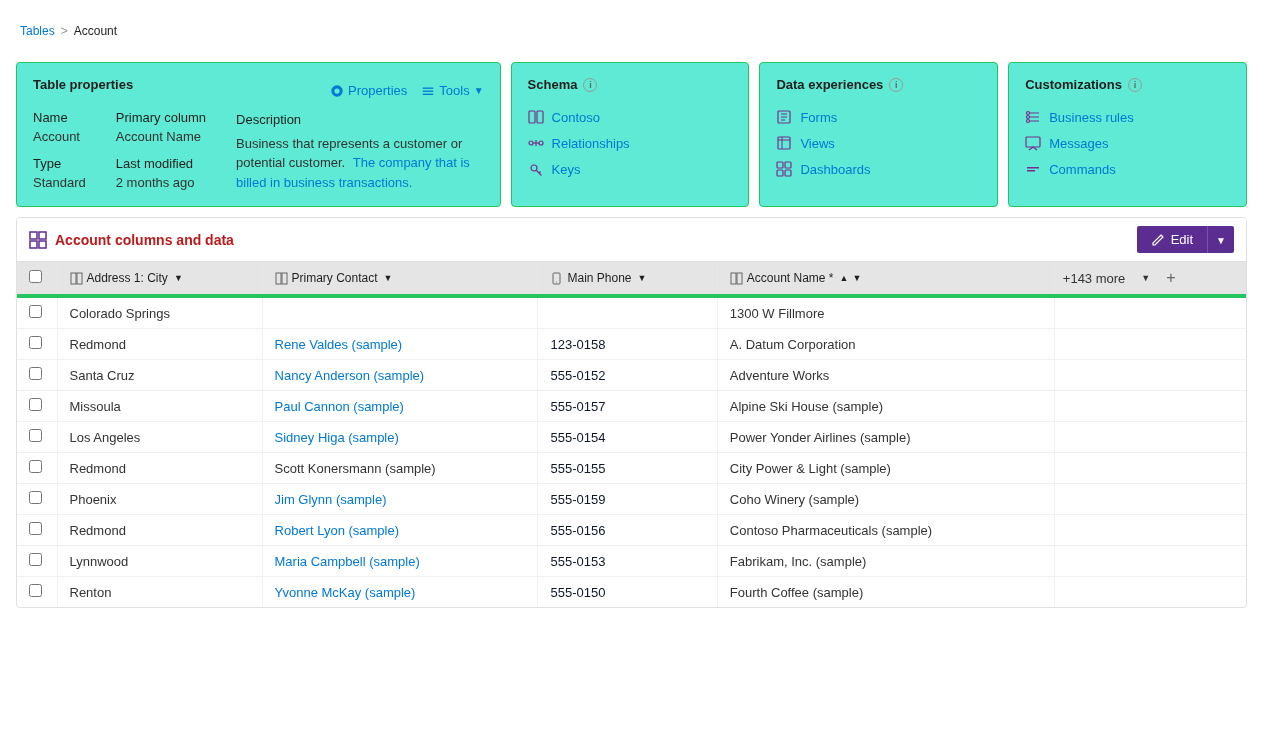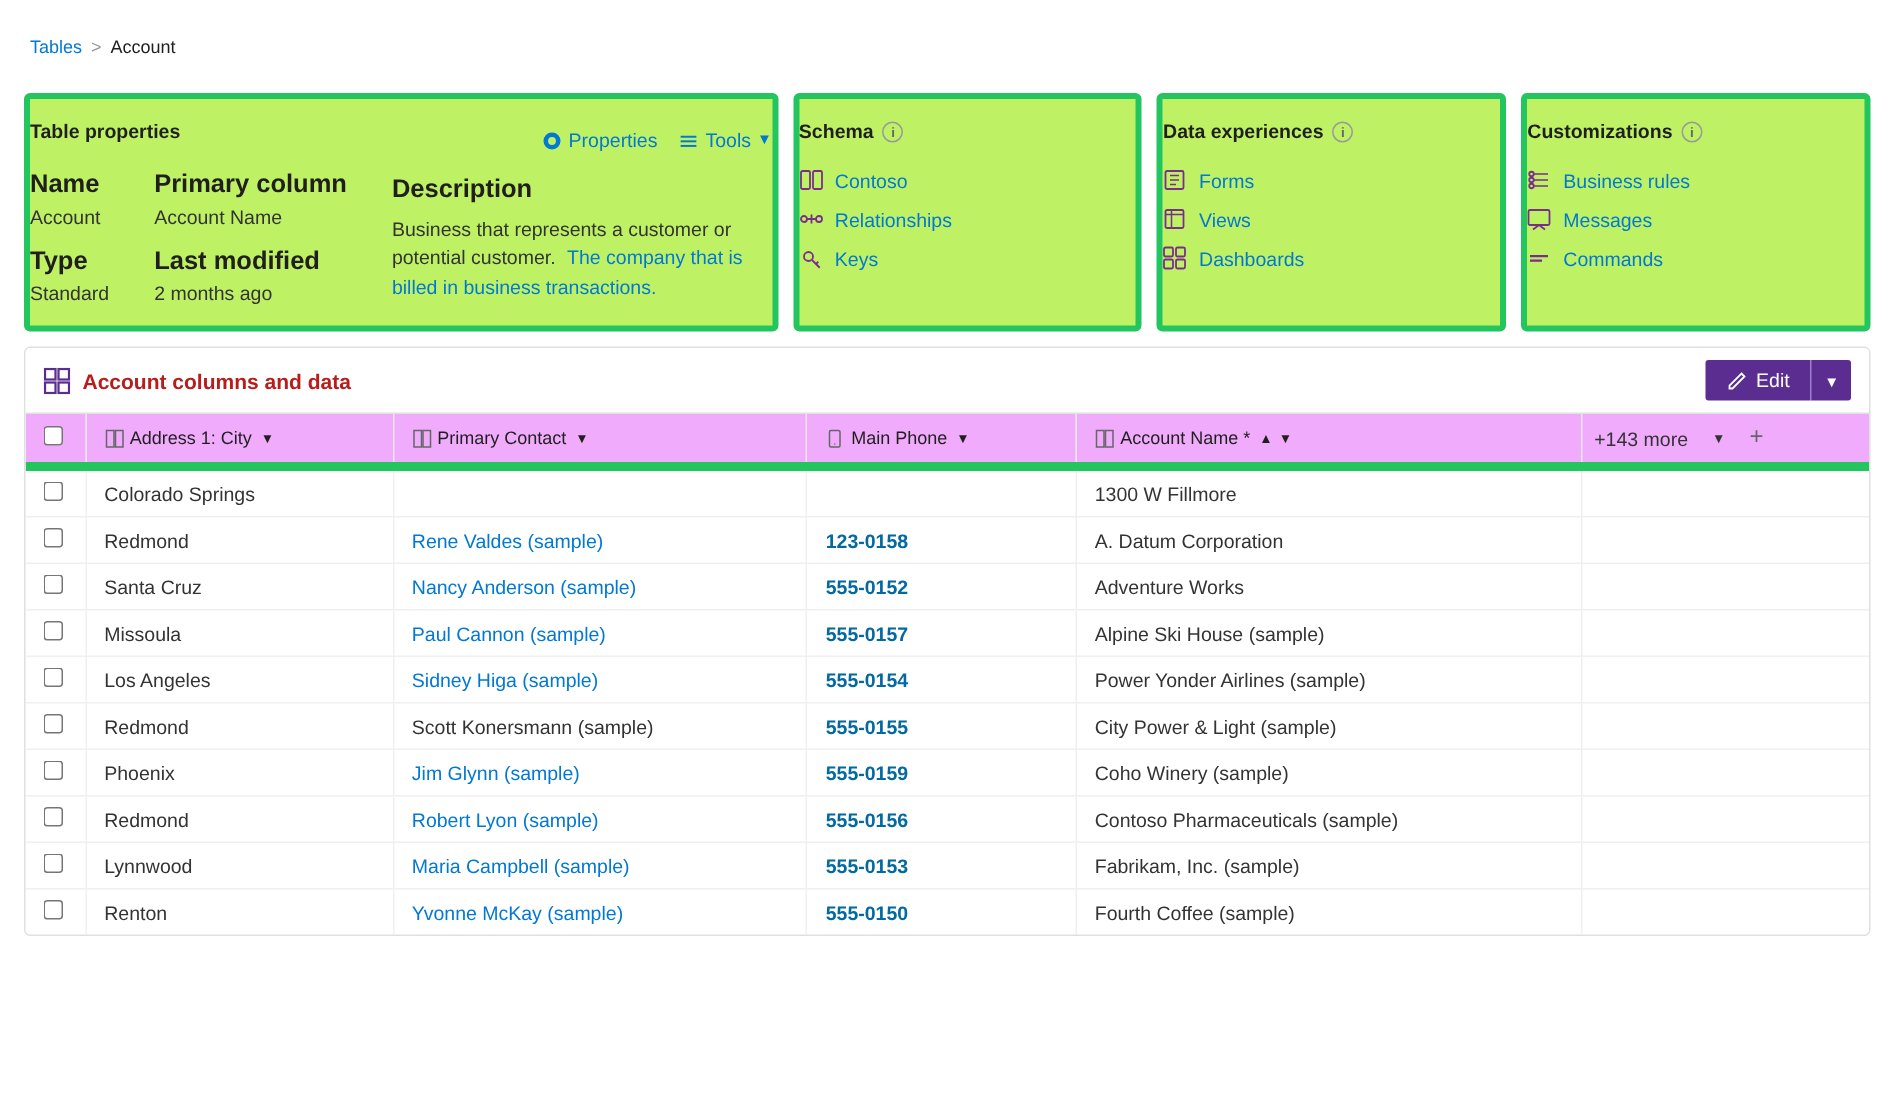--- a/index.html
+++ b/index.html
@@ -9,41 +9,41 @@
       display: flex; align-items: flex-start; padding: 24px 20px; font-size: 12px; color: #666;
     }
     .breadcrumb .sep { margin: 0 6px; color: #999; }
     .breadcrumb .current { color: #201f1e; font-weight: 500; }
 
     .top-panels {
       display: flex; margin: 0 16px 10px 16px; gap: 10px;
     }
 
     .panel {
-      border: 4px solid #22c55e; border-radius: 4px; padding: 14px 0; background: #bef264;
+      border: 1px solid #22c55e; border-radius: 4px; padding: 14px 16px; background: #5eead4;
     }
 
     .panel-table-props {
       flex: 2.2;
     }
 
     .panel-schema, .panel-data-exp, .panel-custom {
       flex: 1;
     }
 
     .panel-header {
       font-size: 13px; font-weight: 600; color: #201f1e; margin-bottom: 12px; display: flex; align-items: center; gap: 6px;
     }
 
     .tools-link {
       color: #0078d4; font-size: 13px; display: flex; align-items: center; gap: 4px; cursor: pointer; text-decoration: none;
     }
 
     .meta-col { display: flex; flex-direction: column; gap: 4px; }
-    .meta-label { font-weight: 700; color: #201f1e; font-size: 17px; }
+    .meta-label { font-weight: 400; color: #201f1e; font-size: 13px; }
     .meta-value { color: #333; font-size: 13px; }
 
     .desc-col { flex: 1; font-size: 13px; color: #333; line-height: 1.5; }
     .desc-link { color: #0078d4; }
 
     .schema-link, .data-link, .custom-link {
       display: flex; align-items: center; gap: 8px; padding: 5px 0; color: #0078d4; font-size: 13px; cursor: pointer; text-decoration: none;
     }
 
     
@@ -68,41 +68,41 @@
     }
 
     .edit-btn-wrapper { display: flex; }
 
     .grid-container { overflow-x: auto; }
 
     table {
       width: 100%; border-collapse: collapse; font-size: 13px;
     }
 
-    thead tr { background: #f0abfc; border-bottom: 6px solid #22c55e; }
+    thead tr { background: #e5e5e5; border-bottom: 4px solid #22c55e; }
 
     th {
       padding: 8px 12px; text-align: left; font-weight: 500; color: #201f1e; border-right: 1px solid #e8e8e8; white-space: nowrap; font-size: 12px;
     }
 
     th:last-child { border-right: none; }
 
     td {
       padding: 7px 12px; border-bottom: 1px solid #f0f0f0; border-right: 1px solid #f0f0f0; color: #333;
     }
 
     td:last-child { border-right: none; }
 
     tr:last-child td { border-bottom: none; }
 
     .td-checkbox { width: 40px; }
 
     td.link-cell { color: #0078d4; cursor: pointer; }
 
-    td.phone-cell { color: #0369a1; cursor: pointer; font-weight: bold; }
+    td.phone-cell { color: #0f172a; cursor: pointer; }
 
     .more-btn {
       display: flex; align-items: center; gap: 16px; background: none; border: none; color: #333; font-size: 13px; cursor: pointer; padding: 6px 8px; white-space: nowrap;
     }
 
     .add-col-btn {
       background: none; border: none; cursor: pointer; padding: 6px 8px; color: #666; font-size: 16px;
     }
 
     .info-icon {

